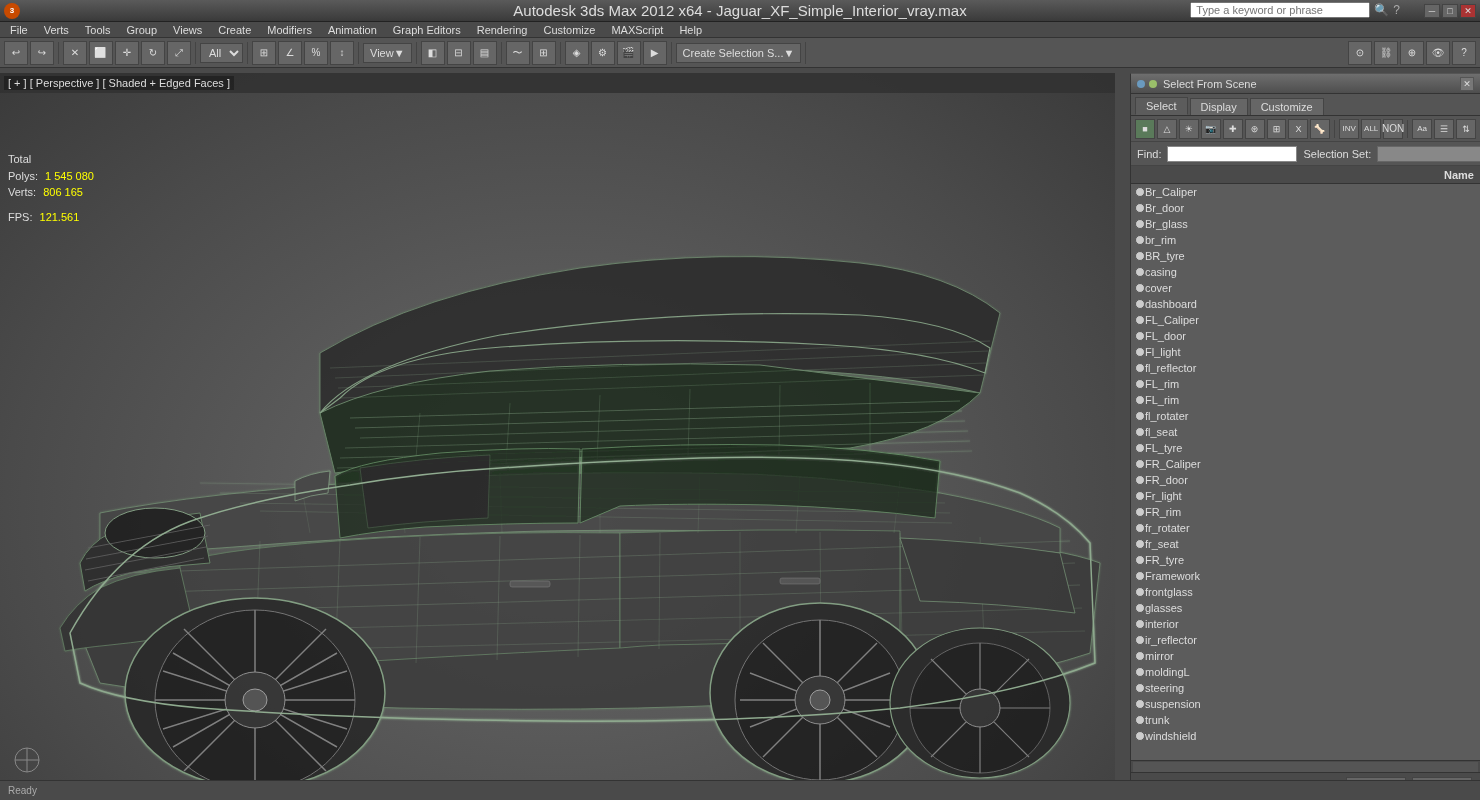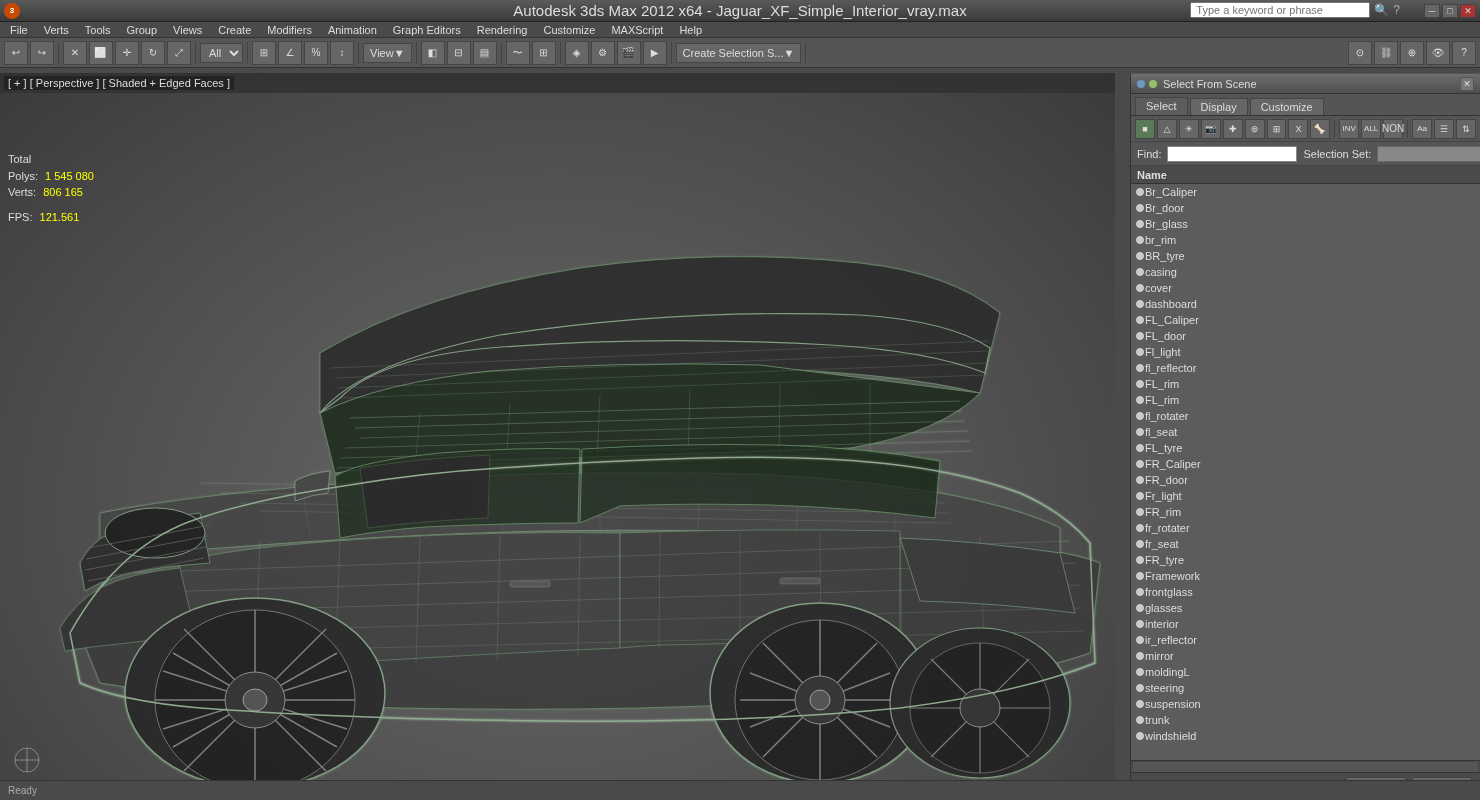--- a/index.html
+++ b/index.html
@@ -289,20 +289,21 @@
     #name-header {
       height: 18px;
       background: #4a4a4a;
       display: flex;
       align-items: center;
       padding: 0 6px;
       border-bottom: 1px solid #333;
       font-size: 11px;
       color: #ddd;
       font-weight: bold;
+      justify-content: flex-end;
     }
 
     #object-list {
       flex: 1;
       overflow-y: auto;
       background: #5c5c5c;
     }
     #object-list::-webkit-scrollbar { width: 12px; }
     #object-list::-webkit-scrollbar-track { background: #444; }
     #object-list::-webkit-scrollbar-thumb { background: #666; border: 1px solid #555; }

